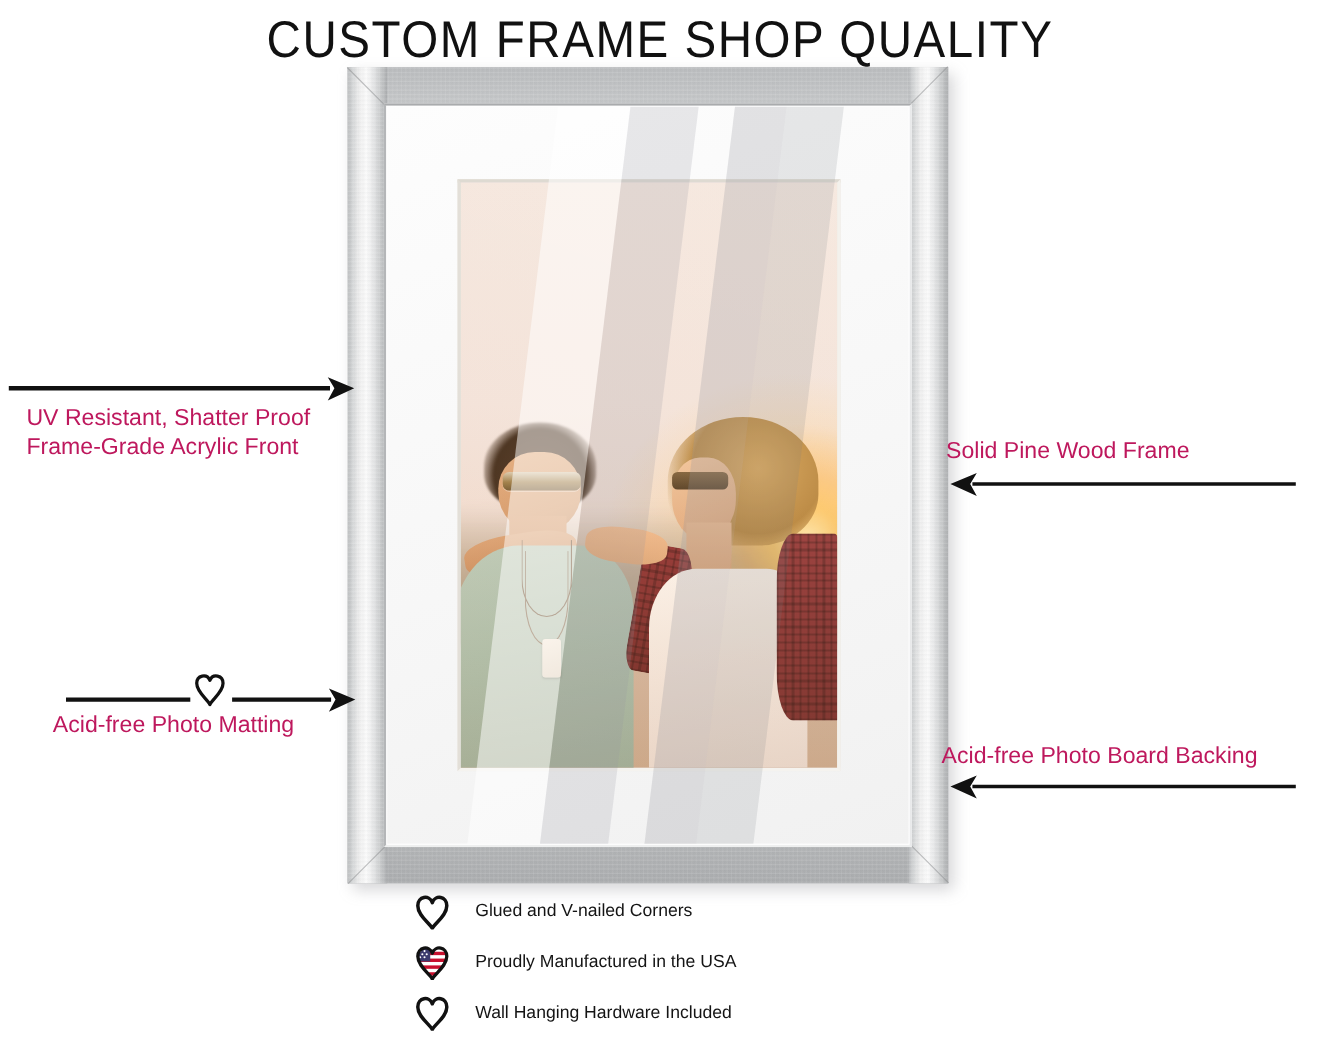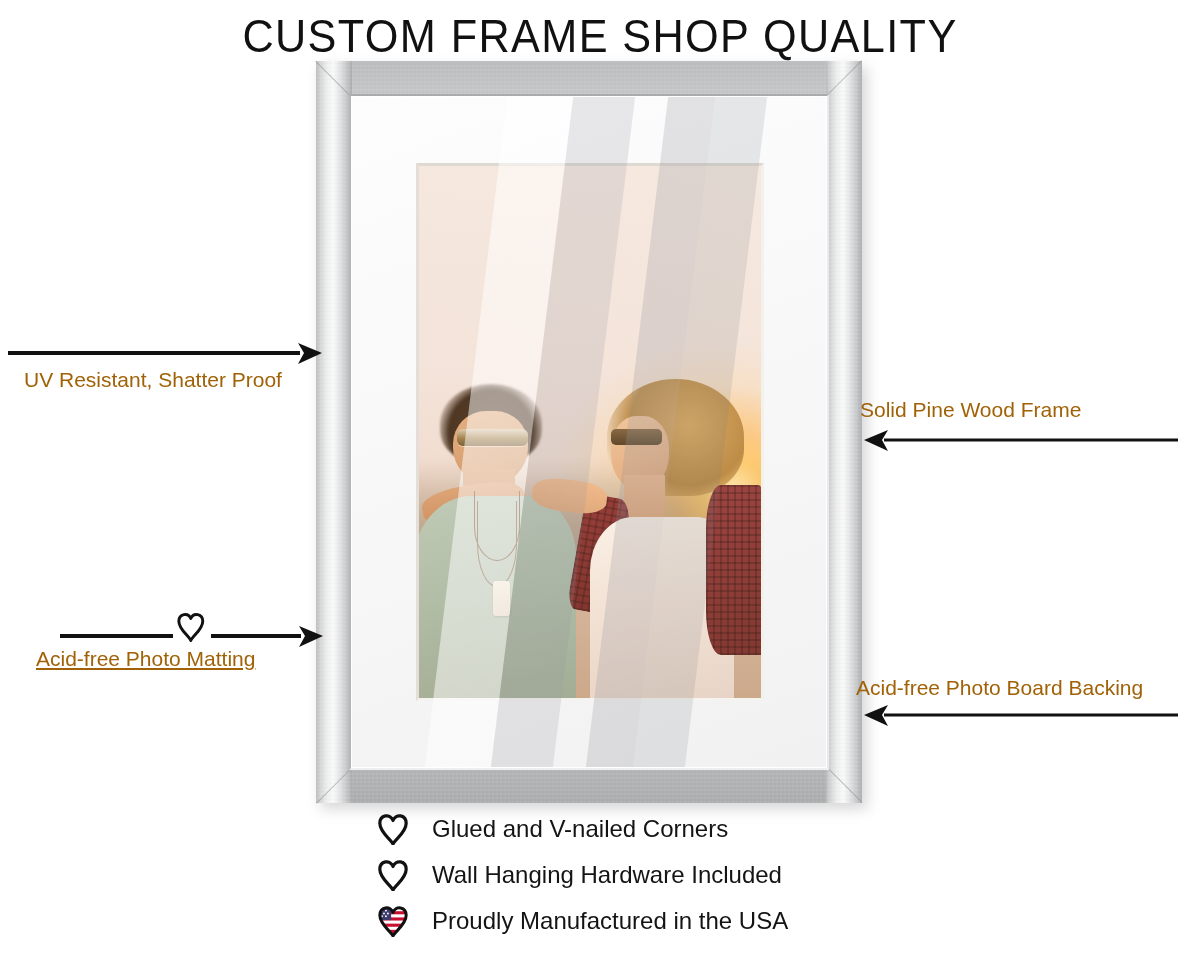--- a/index.html
+++ b/index.html
@@ -353,27 +353,27 @@
   #glare-c { left: 58%;  width: 10%; background: rgba(150,152,158,0.26); }
   #glare-d { left: 68%;  width: 11%; background: rgba(120,122,130,0.16); }
 
   
   .callout-text {
     position: absolute;
     font-family: "Liberation Sans", sans-serif;
     font-size: 21px;
     line-height: 27px;
     font-weight: 300;
-    color: #a16207;
+    color: #be185d;
     white-space: nowrap;
   }
   .arrow-svg { position: absolute; }
 
   #callout-acrylic-text   { left: 24px;  top: 366px; text-align: left; }
-  #callout-matting-text   { left: 36px;  top: 645px; text-decoration: underline; }
+  #callout-matting-text   { left: 48px;  top: 645px; }
   #callout-pine-text      { left: 860px; top: 396px; }
   #callout-foam-text      { left: 856px; top: 674px; }
 
   
   #feature-list {
     position: absolute;
     left: 376px;
     top: 806px;
     width: 560px;
   }
@@ -385,21 +385,21 @@
   .feature-icon {
     width: 42px;
     height: 34px;
     flex: 0 0 42px;
     display: flex;
     align-items: center;
     justify-content: flex-start;
   }
   .feature-label {
     font-family: "Liberation Sans", sans-serif;
-    font-size: 24px;
+    font-size: 16px;
     font-weight: 300;
     color: #141414;
     margin-left: 14px;
     white-space: nowrap;
   }
 </style>
 </head>
 <body>
 
 <div id="page-title">CUSTOM FRAME SHOP QUALITY</div>
@@ -458,20 +458,21 @@
     <div class="glare" id="glare-d"></div>
   </div>
 </div>
 
 <svg class="arrow-svg" style="left:0px; top:338px;" width="330" height="30">
   <line x1="8" y1="15" x2="300" y2="15" stroke="#111111" stroke-width="4"></line>
   <polygon points="298,5 322,15 298,26 304,15" fill="#111111"></polygon>
 </svg>
 <div class="callout-text" id="callout-acrylic-text">
   <div>UV Resistant, Shatter Proof</div>
+  <div>Frame-Grade Acrylic Front</div>
 </div>
 
 <svg class="arrow-svg" style="left:55px; top:608px;" width="275" height="42">
   <line x1="5" y1="28" x2="118" y2="28" stroke="#111111" stroke-width="4"></line>
   <g transform="translate(122,4) scale(0.92)">
     <path d="M2,10 C2,2 12,0 15,7 C18,0 28,2 28,10 C28,19 17,26 15,31 C13,26 2,19 2,10 Z" fill="none" stroke="#111111" stroke-width="3.2" stroke-linejoin="round" stroke-linecap="round"></path>
   </g>
   <line x1="156" y1="28" x2="246" y2="28" stroke="#111111" stroke-width="4"></line>
   <polygon points="244,18 268,28 244,39 250,28" fill="#111111"></polygon>
 </svg>
@@ -497,29 +498,20 @@
 
 <div id="feature-list">
 
   <div class="feature-row">
     <span class="feature-icon">
       <svg width="34" height="32" viewBox="0 0 34 34">
         <path d="M3,11 C3,2 14,0 17,8 C20,0 31,2 31,11 C31,21 19,28 17,33 C15,28 3,21 3,11 Z" fill="none" stroke="#111111" stroke-width="3.4" stroke-linejoin="round" stroke-linecap="round"></path>
       </svg>
     </span>
     <span class="feature-label">Glued and V-nailed Corners</span>
-  </div>
-
-  <div class="feature-row">
-    <span class="feature-icon">
-      <svg width="34" height="32" viewBox="0 0 34 34">
-        <path d="M3,11 C3,2 14,0 17,8 C20,0 31,2 31,11 C31,21 19,28 17,33 C15,28 3,21 3,11 Z" fill="none" stroke="#111111" stroke-width="3.4" stroke-linejoin="round" stroke-linecap="round"></path>
-      </svg>
-    </span>
-    <span class="feature-label">Wall Hanging Hardware Included</span>
   </div>
 
   <div class="feature-row">
     <span class="feature-icon">
       <svg width="34" height="32" viewBox="0 0 34 34">
         <defs>
           <clipPath id="heartclip">
             <path d="M3,11 C3,2 14,0 17,8 C20,0 31,2 31,11 C31,21 19,28 17,33 C15,28 3,21 3,11 Z"></path>
           </clipPath>
         </defs>
@@ -543,13 +535,22 @@
             <circle cx="5.3" cy="12" r="1"></circle>
               <circle cx="9.5" cy="12" r="1"></circle>
           </g>
         </g>
         <path d="M3,11 C3,2 14,0 17,8 C20,0 31,2 31,11 C31,21 19,28 17,33 C15,28 3,21 3,11 Z" fill="none" stroke="#111111" stroke-width="3.2" stroke-linejoin="round" stroke-linecap="round"></path>
       </svg>
     </span>
     <span class="feature-label">Proudly Manufactured in the USA</span>
   </div>
 
+  <div class="feature-row">
+    <span class="feature-icon">
+      <svg width="34" height="32" viewBox="0 0 34 34">
+        <path d="M3,11 C3,2 14,0 17,8 C20,0 31,2 31,11 C31,21 19,28 17,33 C15,28 3,21 3,11 Z" fill="none" stroke="#111111" stroke-width="3.4" stroke-linejoin="round" stroke-linecap="round"></path>
+      </svg>
+    </span>
+    <span class="feature-label">Wall Hanging Hardware Included</span>
+  </div>
+
 </div>
 
 </body></html>

